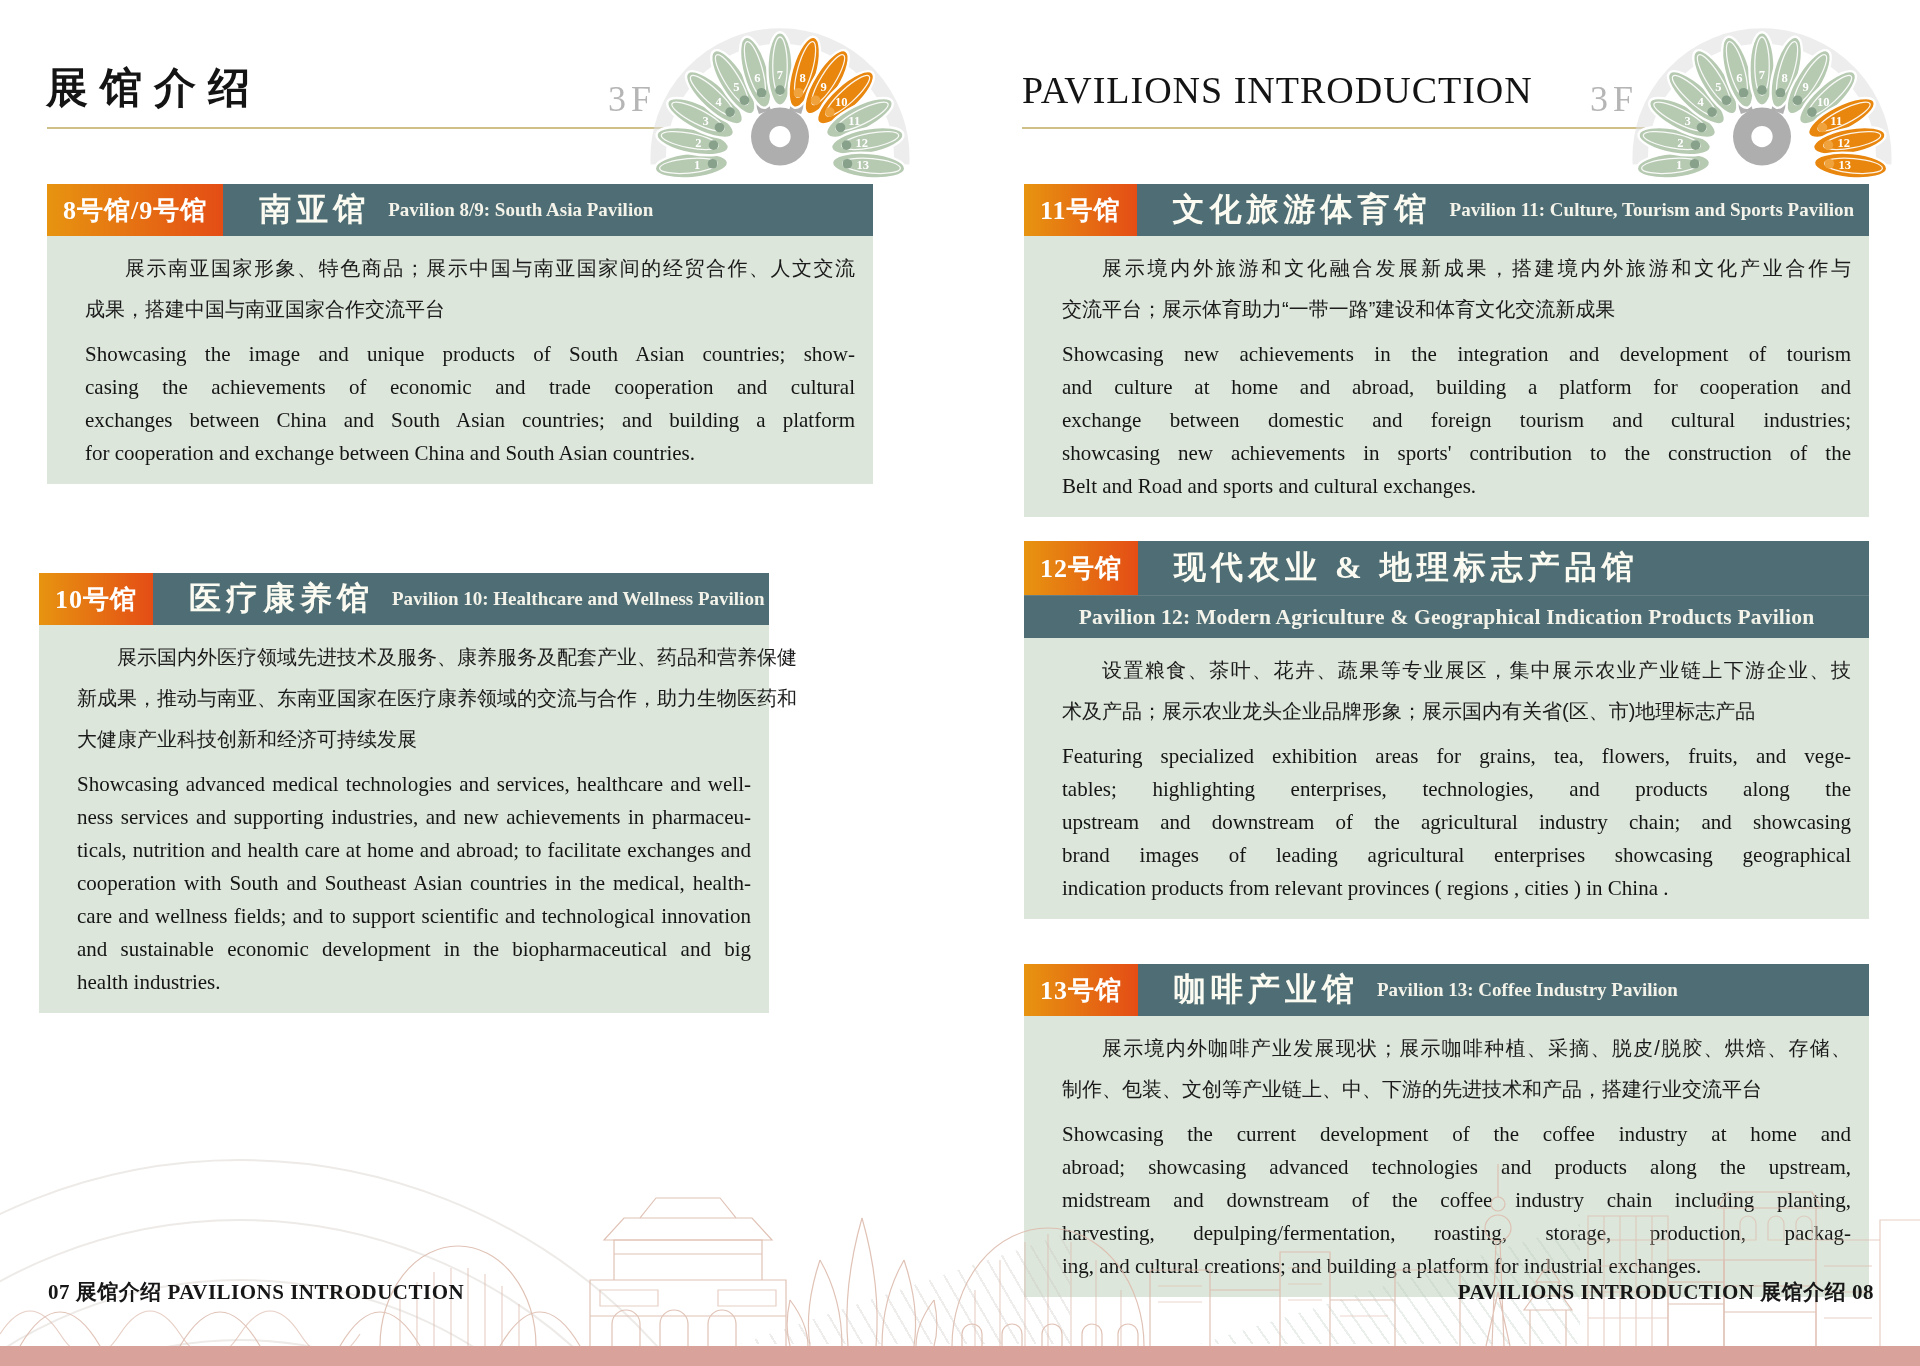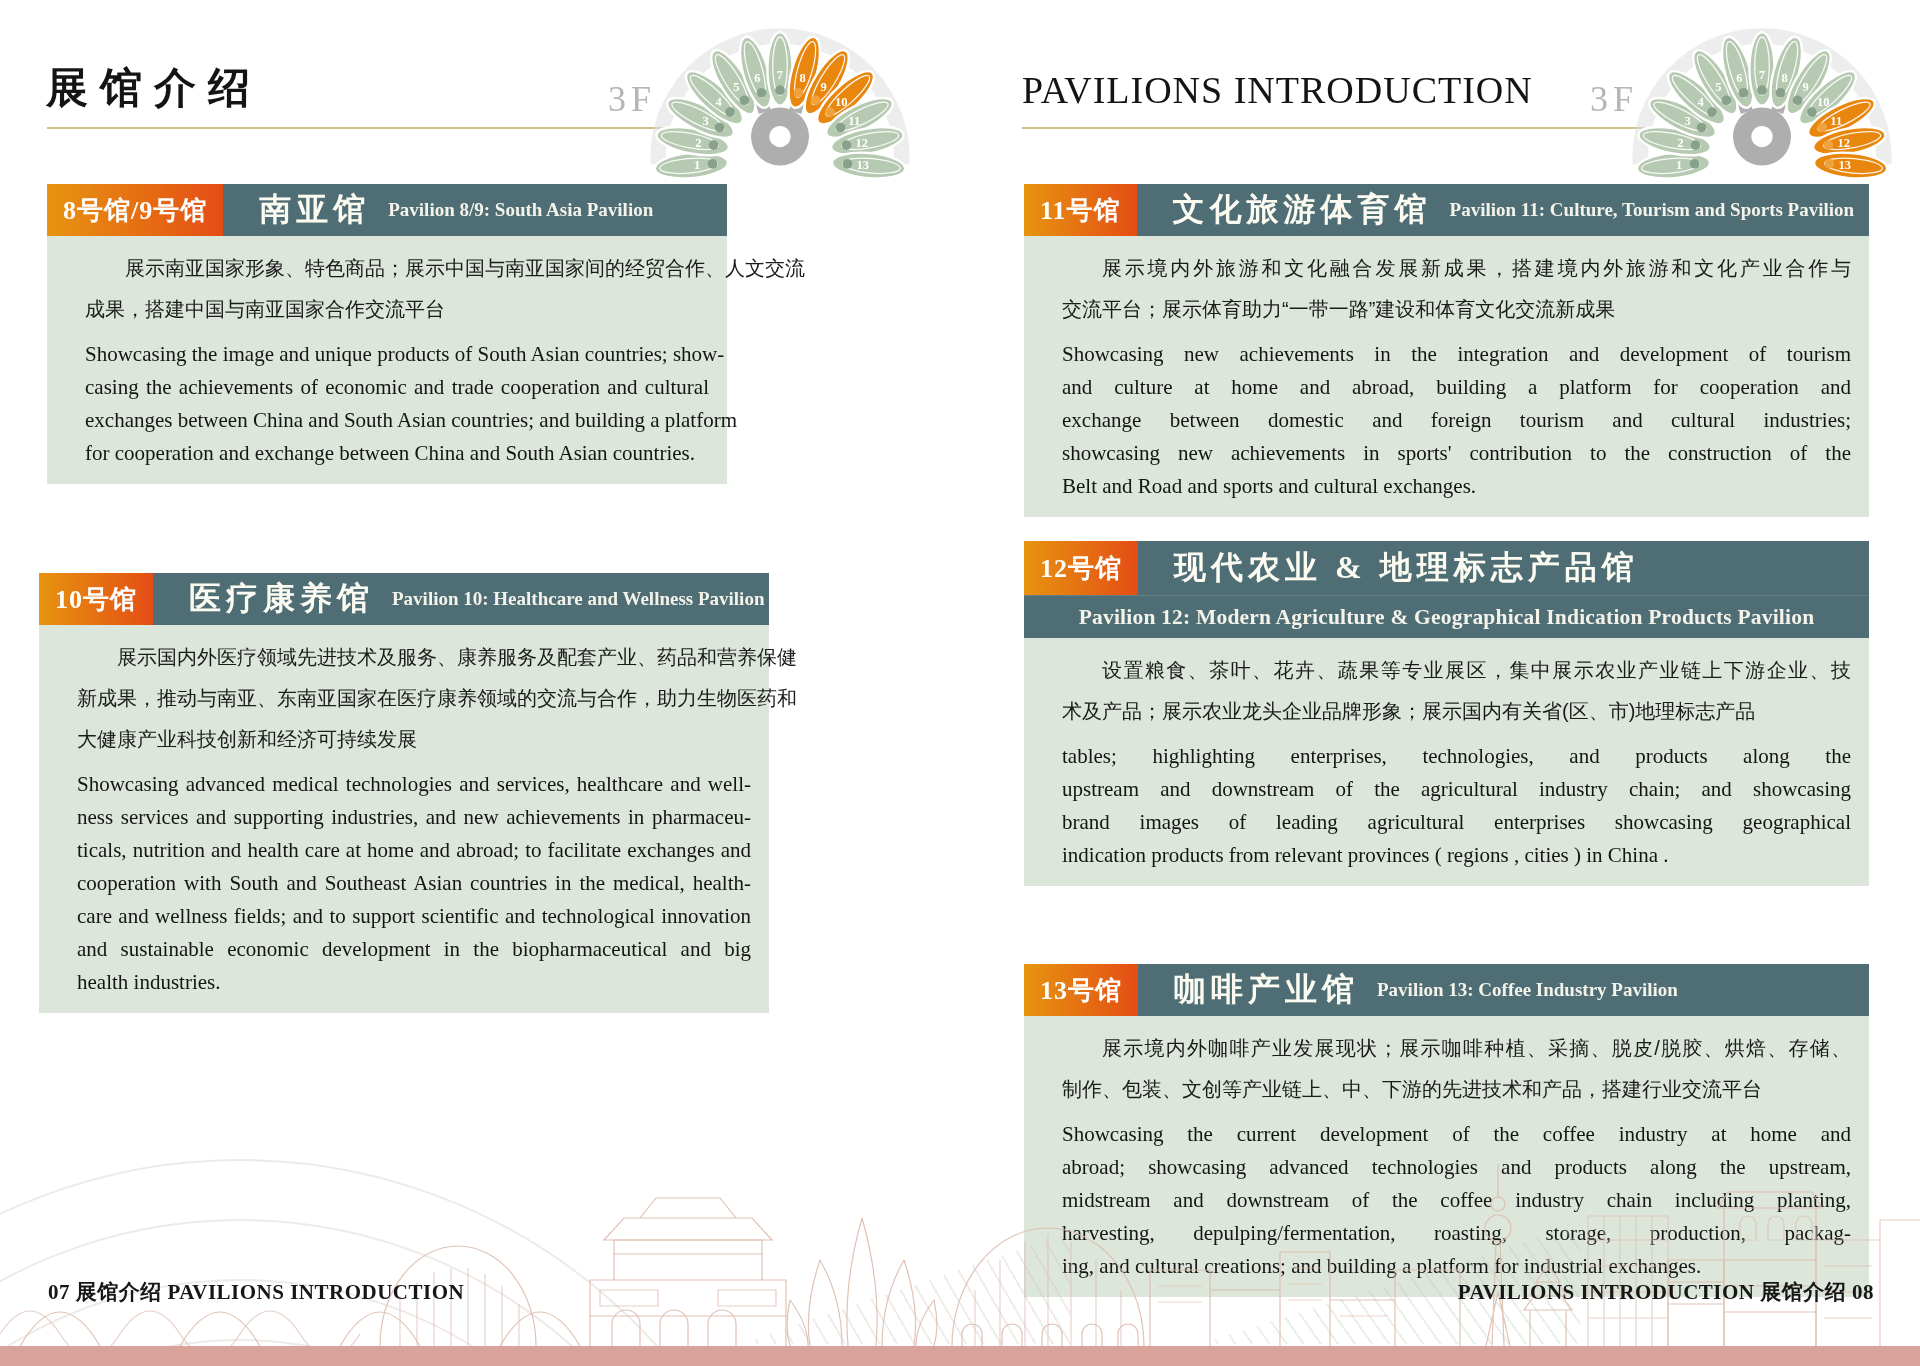--- a/index.html
+++ b/index.html
@@ -238,21 +238,21 @@
         <text x="204.46731406047425" y="138.3360631215904" text-anchor="middle" fill="#ffffff" font-size="13" font-weight="700" font-family="&quot;Liberation Serif&quot;, serif">12</text>
         <g transform="rotate(5 211.64991222444058 158.01832833278456)">
           <ellipse cx="211.64991222444058" cy="158.01832833278456" rx="38" ry="13" fill="#e8860d" stroke="#ffffff" stroke-width="2.5"></ellipse>
           <ellipse cx="214.64991222444058" cy="158.01832833278456" rx="30" ry="7.5" fill="none" stroke="#ffffff" stroke-width="1.3" opacity="0.9"></ellipse>
         </g>
         <circle cx="189.73362886642218" cy="156.10090199233608" r="5" fill="#f0a23c"></circle>
         <text x="205.6727440358901" y="161.9953938762986" text-anchor="middle" fill="#ffffff" font-size="13" font-weight="700" font-family="&quot;Liberation Serif&quot;, serif">13</text>
       </svg></div>
 
   <div id="sections-root">
-      <div class="section" style="left: 47px; top: 184px; width: 680px;">
+      <div class="section" style="left: 47px; top: 184px; width: 826px;">
         <div class="bar">
           <span class="badge">8号馆/9号馆</span>
           <span class="zh-title">南亚馆</span>
           <span class="en-title">Pavilion 8/9: South Asia Pavilion</span>
         </div>
         <div class="body">
           <div class="para zh">
             <div class="jline">展示南亚国家形象、特色商品；展示中国与南亚国家间的经贸合作、人文交流</div>
             <div class="jline end">成果，搭建中国与南亚国家合作交流平台</div>
           </div>
@@ -314,20 +314,21 @@
         </div>
         <div class="bar2">
           <span class="en-title">Pavilion 12: Modern Agriculture &amp; Geographical Indication Products Pavilion</span>
         </div>
         <div class="body">
           <div class="para zh">
             <div class="jline">设置粮食、茶叶、花卉、蔬果等专业展区，集中展示农业产业链上下游企业、技</div>
             <div class="jline end">术及产品；展示农业龙头企业品牌形象；展示国内有关省(区、市)地理标志产品</div>
           </div>
           <div class="para en">
+            <div class="jline">Featuring specialized exhibition areas for grains, tea, flowers, fruits, and vege-</div>
             <div class="jline">tables; highlighting enterprises, technologies, and products along the</div>
             <div class="jline">upstream and downstream of the agricultural industry chain; and showcasing</div>
             <div class="jline">brand images of leading agricultural enterprises showcasing geographical</div>
             <div class="jline end">indication products from relevant provinces ( regions , cities ) in China .</div>
           </div>
         </div>
       </div>
       <div class="section" style="left: 1024px; top: 964px; width: 845px;">
         <div class="bar">
           <span class="badge">13号馆</span>

